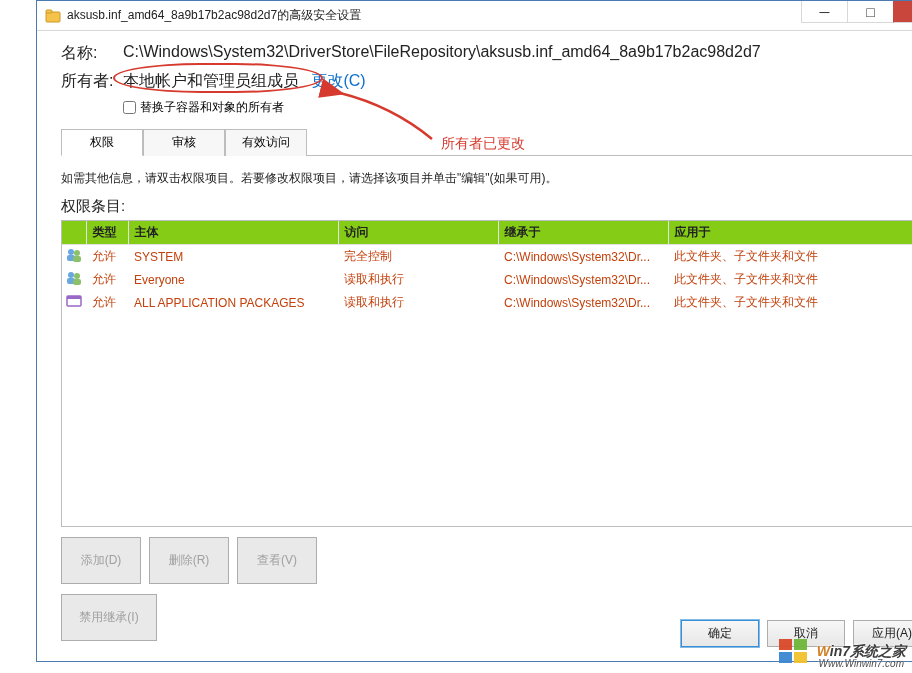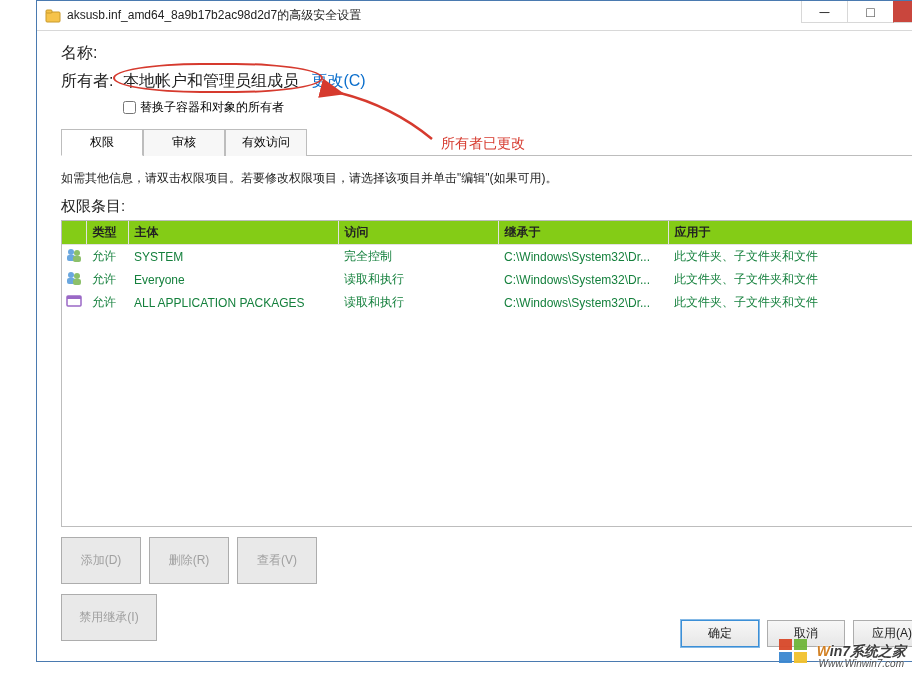--- a/index.html
+++ b/index.html
@@ -115,21 +115,21 @@
     background: #84cc16;
     border-bottom: 1px solid #e2e2e2;
     border-right: 1px solid #e2e2e2;
     padding: 3px 6px;
     font-weight: bold;
     color: #222;
   }
   .perm-table tbody td {
     padding: 3px 6px;
     white-space: nowrap;
-    color: #15803d;
+    color: #c2410c;
   }
   .perm-table .col-icon { width: 24px; text-align:center; padding:2px 2px;}
   .perm-table .col-type { width: 42px; }
   .perm-table .col-prin { width: 210px;}
   .perm-table .col-acc  { width: 160px;}
   .perm-table .col-inh  { width: 170px;}
   .perm-table .col-app  { }
   .btn-row { margin-top: 10px; display:flex; gap:8px;}
   .btn {
     border: 1px solid #adadad;
@@ -207,20 +207,21 @@
       <div class="win-btn">─</div>
       <div class="win-btn">□</div>
       <div class="win-btn close">✕</div>
     </div>
   </div>
 
   <div class="content">
 
     <div class="field-row">
       <span class="label">名称:</span>
+      <span class="value">C:\Windows\System32\DriverStore\FileRepository\aksusb.inf_amd64_8a9b17b2ac98d2d7</span>
     </div>
 
     <div class="field-row" style="align-items:center;">
       <span class="label">所有者:</span>
       <span class="owner-area">
         <span class="value">本地帐户和管理员组成员</span>
         <span class="owner-link">更改(C)</span>
         <span class="circle-annot" style="left:-10px; top:-8px; width:210px; height:30px;"></span>
       </span>
     </div>

